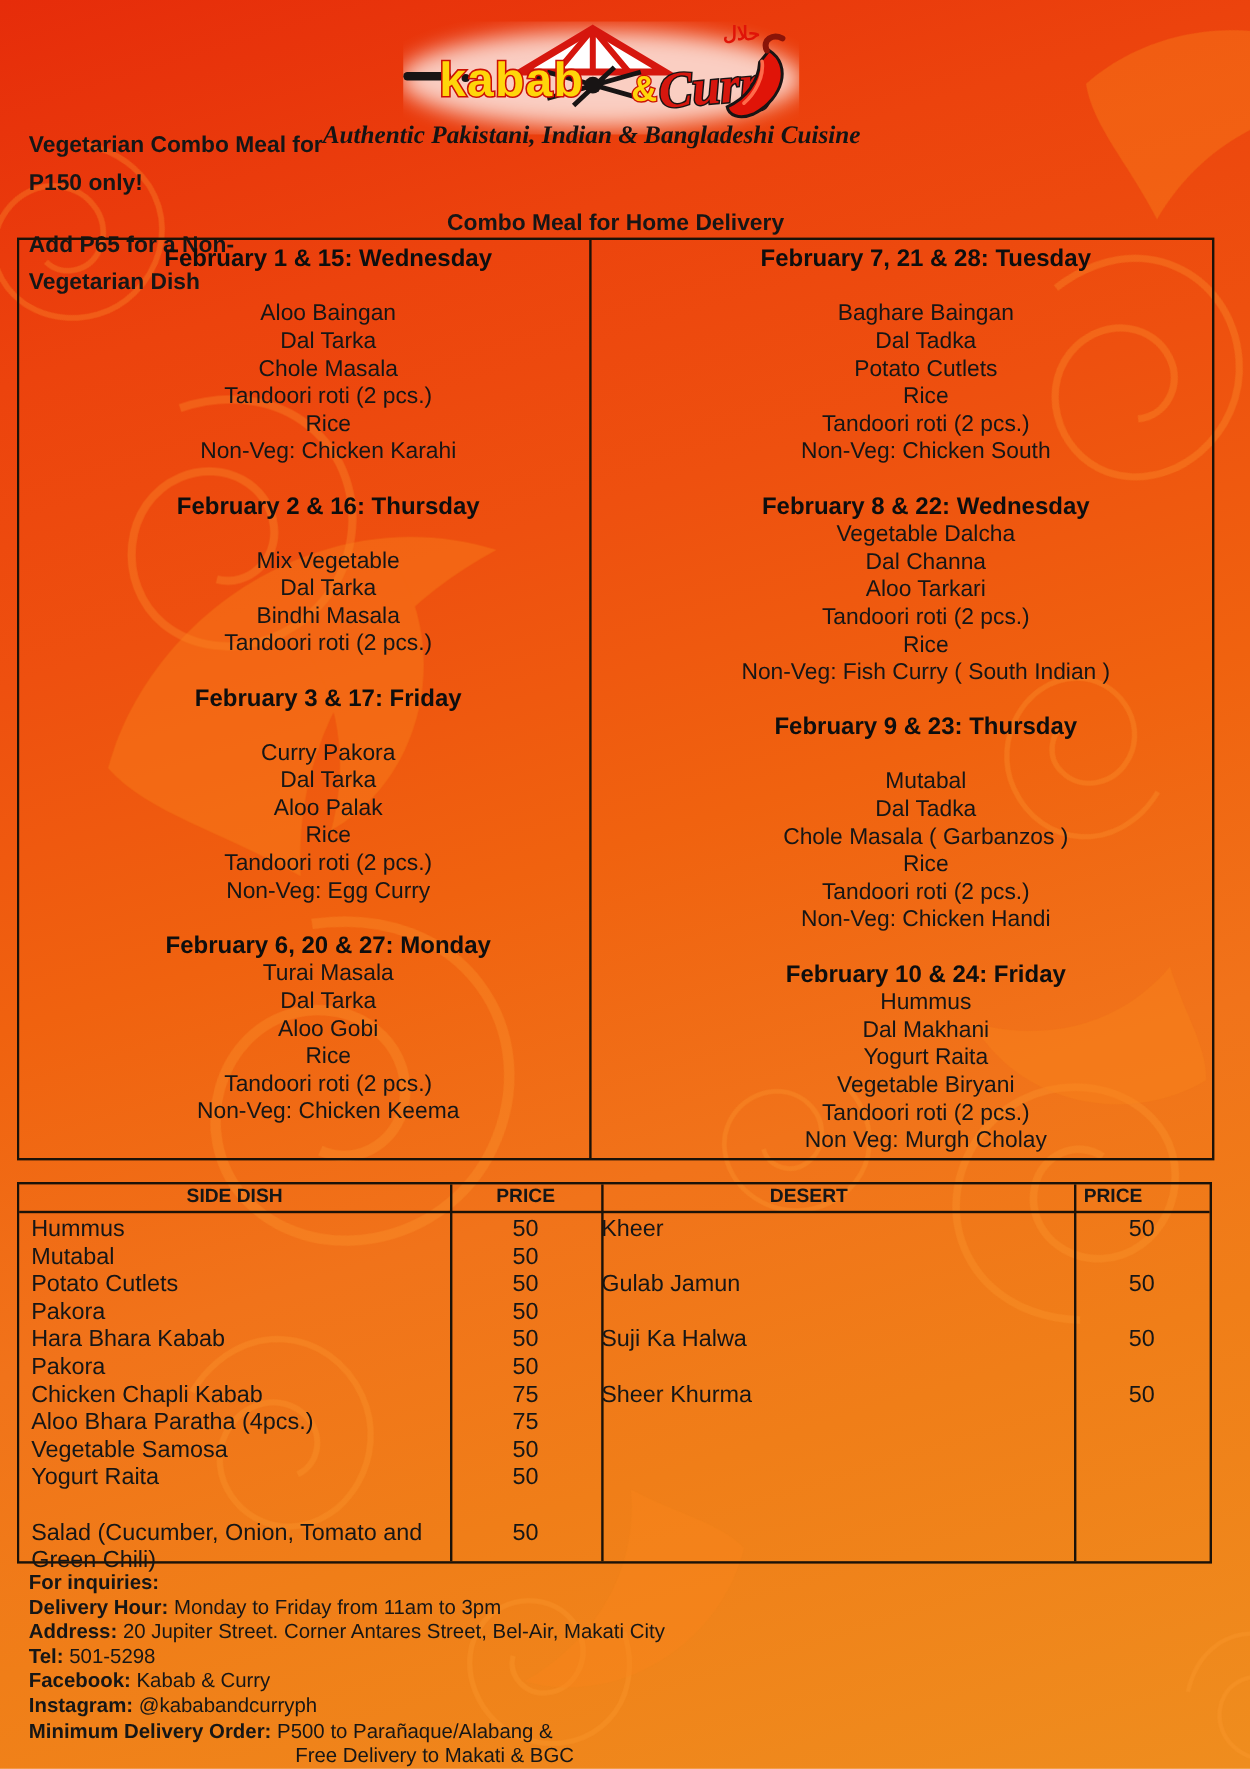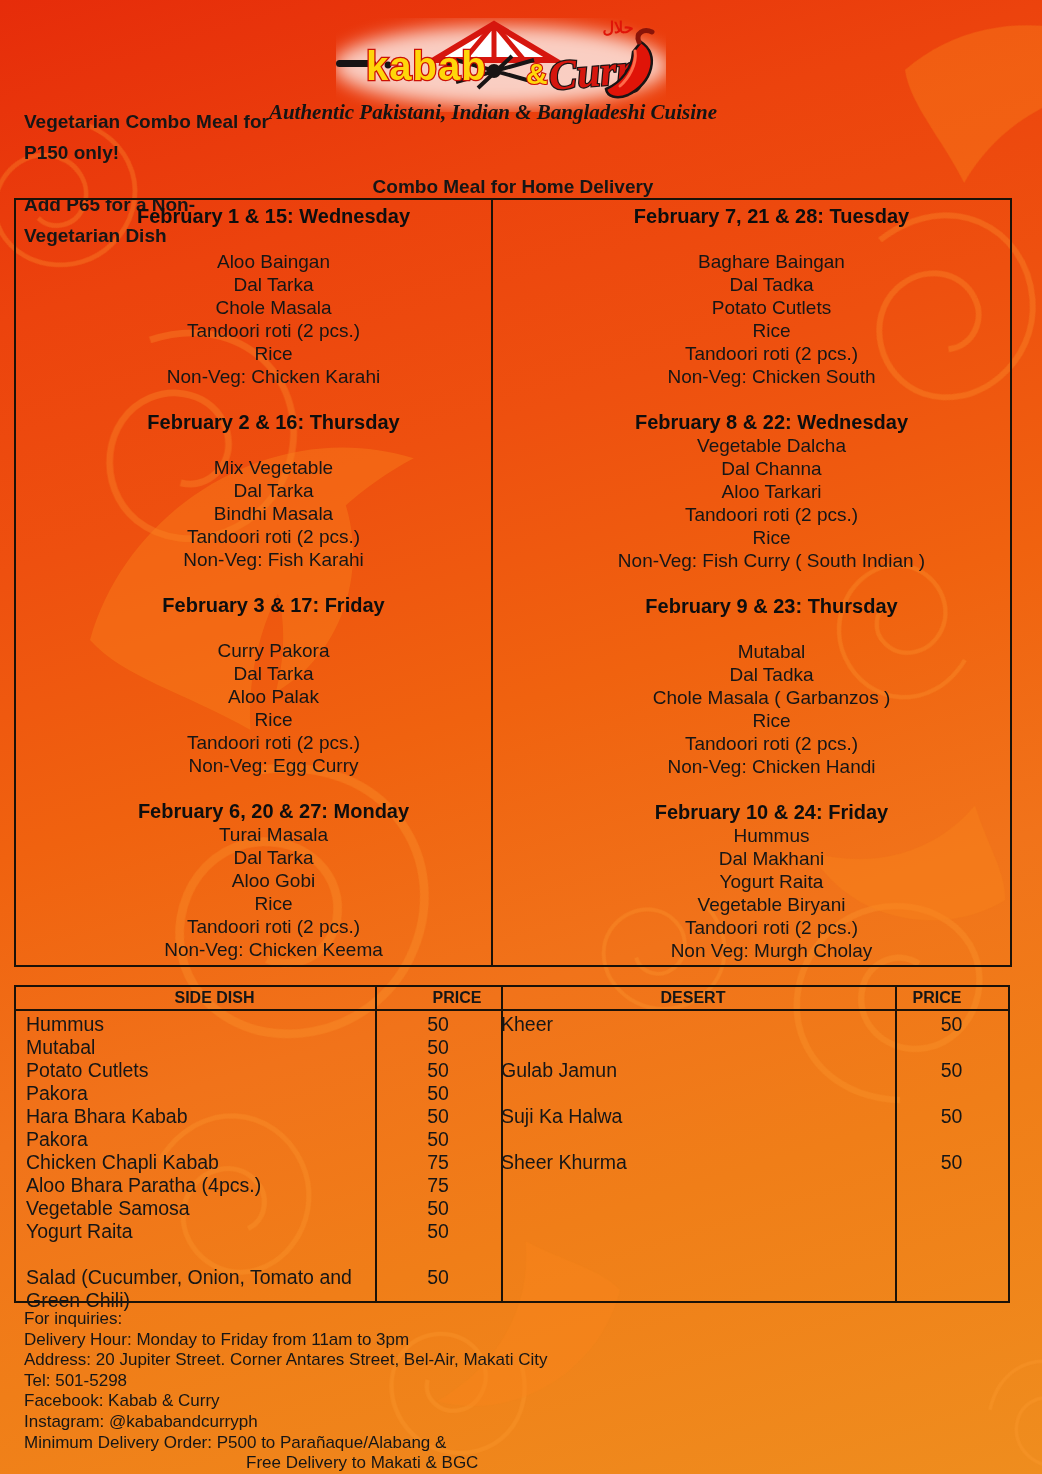--- a/index.html
+++ b/index.html
@@ -37,42 +37,42 @@
   .day-heading { font-size:20px; font-weight:bold; line-height:24px; color:#0e0e0e; }
   .day-items { margin-top:0;text-align:center; }
   .day-items.gap { margin-top:22px; }
   .day-items p { font-size:19px; line-height:23px; }
 
   
   .price-table {
     position:absolute; left:14px; top:985px; width:996px; height:318px;
     border:2px solid #1b1208;
   }
-  .t-header { display:flex; height:24px; border-bottom:2px solid #1b1208; align-items:center;padding-left:19px; }
+  .t-header { display:flex; height:24px; border-bottom:2px solid #1b1208; align-items:center; }
   .t-header span { display:block; text-align:center; font-weight:bold; font-size:16px; }
   .h-side    { width:359px; }
   .h-price1  { width:126px; }
   .h-desert  { width:346px; }
   .h-price2  { flex:1; }
   .t-body { position:relative; height:288px; }
   .rows { position:absolute; top:2px; }
   .rows.side-rows    { left:0;     width:485px; }
   .rows.dessert-rows { left:485px; width:507px; }
   .t-row { display:flex; align-items:flex-start; min-height:23px; font-size:19.5px; line-height:23px; }
   .side-rows    .t-name  { width:359px; padding-left:10px; }
   .side-rows    .t-price { width:126px; text-align:center; }
   .dessert-rows .t-name  { width:394px; }
   .dessert-rows .t-price { flex:1; text-align:center; }
   .vline { position:absolute; top:0; bottom:0; width:2px; background:#1b1208; }
   .vline.v1 { left:359px; } .vline.v2 { left:485px; } .vline.v3 { left:879px; }
 
   
   .contact { position:absolute; left:24px; top:1309px; width:1000px; }
   .contact p { font-size:17px; line-height:20.6px; }
-  .contact .lbl { font-weight:normal; }
+  .contact .lbl { font-weight:bold; }
   .contact p.indent { padding-left:222px; }
 </style>
 </head>
 <body>
 
 <svg class="bg" width="1042" height="1474" viewBox="0 0 1042 1474" aria-hidden="true">
   <defs>
     <path id="sp" d="M0,0 C55,-18 95,25 82,72 C71,112 22,130 -8,106 C-32,86 -28,46 0,34 C22,25 44,38 46,58 C48,74 34,88 18,84" fill="none"></path>
     <path id="leaf" d="M0,0 C30,-45 95,-60 140,-28 C95,-20 60,8 48,52 C28,30 8,18 0,0 Z"></path>
   </defs>
@@ -161,21 +161,20 @@
           <p>Non-Veg: Chicken Karahi</p>
         </div>
       </section>
       <section class="day-section">
         <h3 class="day-heading">February 2 &amp; 16: Thursday</h3>
         <div class="day-items gap">
           <p>Mix Vegetable</p>
           <p>Dal Tarka</p>
           <p>Bindhi Masala</p>
           <p>Tandoori roti (2 pcs.)</p>
-          <p>Non-Veg: Fish Karahi</p>
         </div>
       </section>
       <section class="day-section">
         <h3 class="day-heading">February 3 &amp; 17: Friday</h3>
         <div class="day-items gap">
           <p>Curry Pakora</p>
           <p>Dal Tarka</p>
           <p>Aloo Palak</p>
           <p>Rice</p>
           <p>Tandoori roti (2 pcs.)</p>

